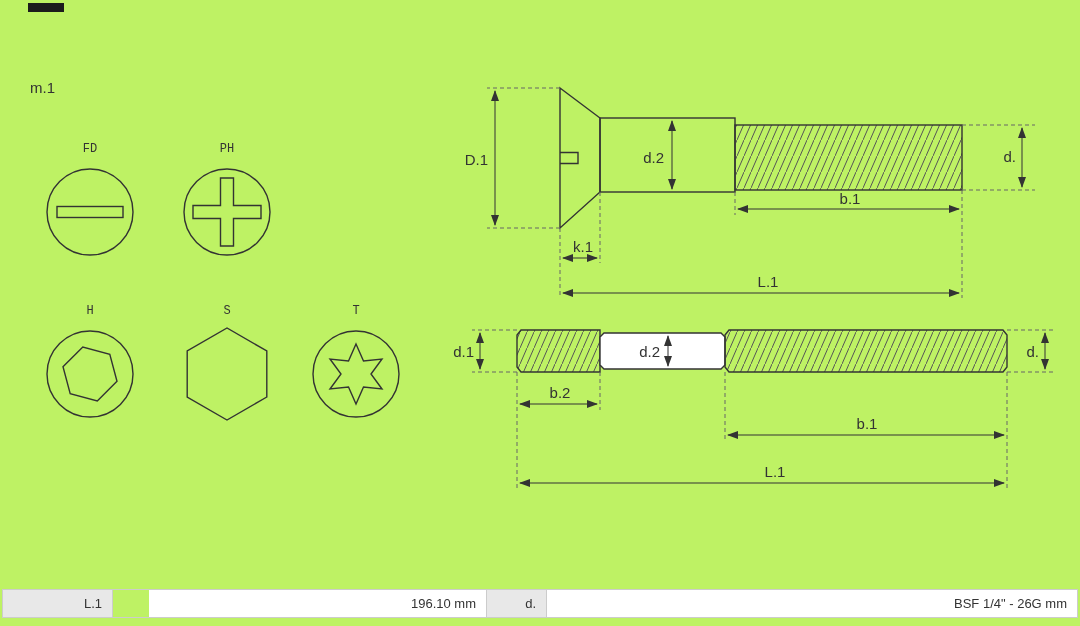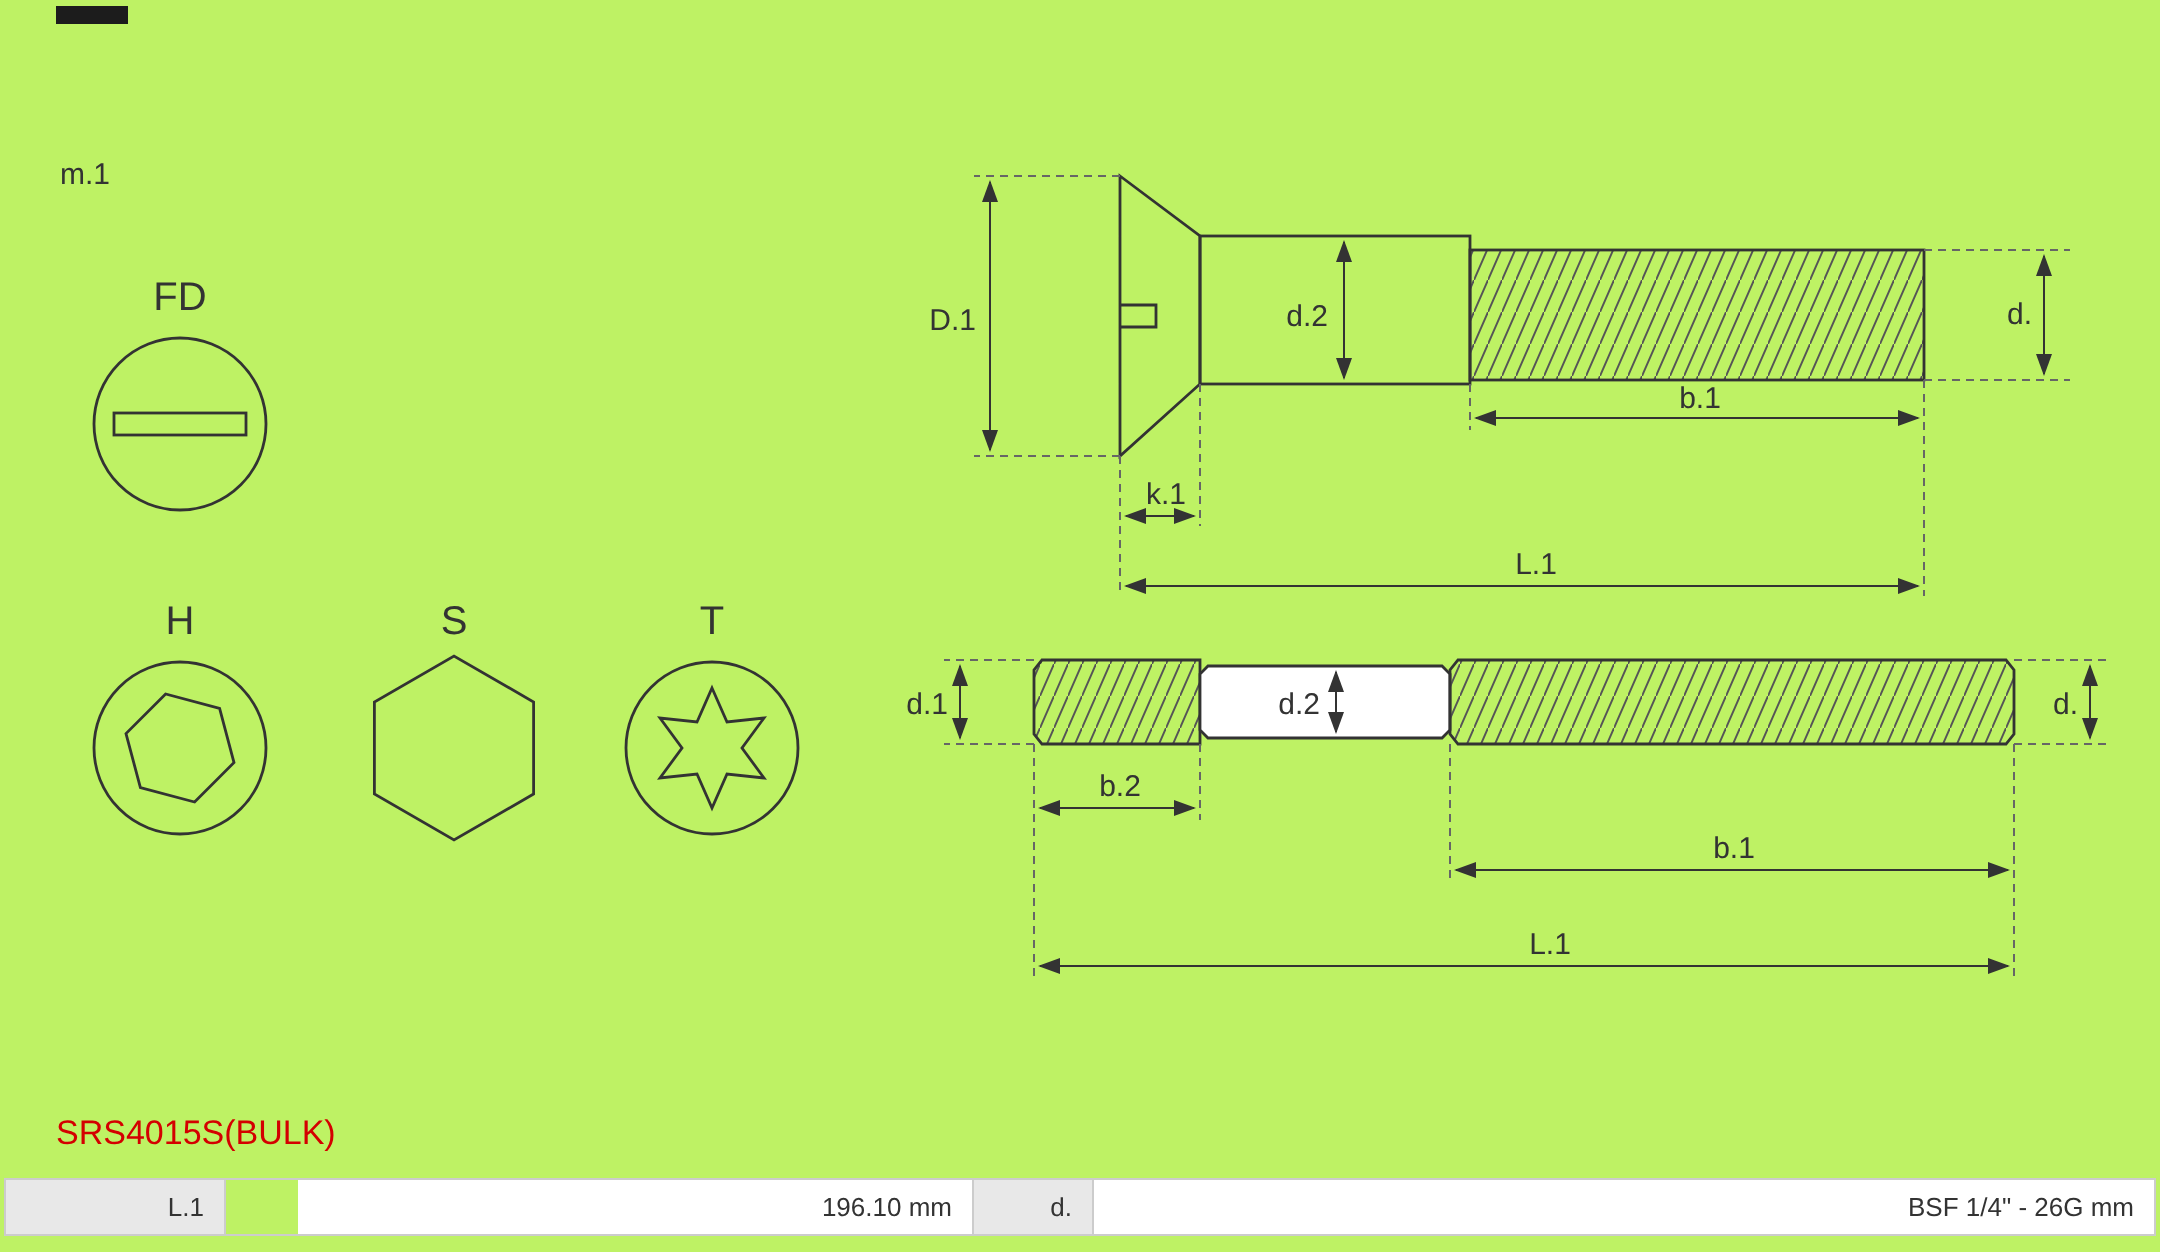--- a/index.html
+++ b/index.html
@@ -3,21 +3,21 @@
 <meta charset="utf-8">
 <style>
   html,body{margin:0;padding:0;background:#fff;}
   .screen{
     position:relative;width:1080px;height:626px;background:#bef264;overflow:hidden;
     font-family:"Liberation Sans",sans-serif;color:#333;
   }
   .corner-mark{position:absolute;left:28px;top:3px;width:36px;height:9px;background:#1c1c1c;}
   .variant-label{position:absolute;left:30px;top:79px;font-size:15px;color:#333;}
   .icon-block{position:absolute;width:96px;text-align:center;}
-  .icon-block .drive-label{font-size:20px;color:#333;height:22px;line-height:22px;}
+  .icon-block .drive-label{font-size:12px;color:#333;height:22px;line-height:22px;font-family:Liberation Mono, monospace;}
   .icon-block svg{display:block;margin:4px auto 0;}
   .pos-fd{left:42px;top:138px;} .pos-ph{left:179px;top:138px;} .pos-pz{left:308px;top:138px;}
   .pos-h{left:42px;top:300px;} .pos-s{left:179px;top:300px;} .pos-t{left:308px;top:300px;}
   .diagram-svg{position:absolute;left:450px;top:60px;}
   .dim-text{font-size:15px;fill:#333;font-family:"Liberation Sans",sans-serif;}
   .product-code{position:absolute;left:28px;top:557px;font-size:17px;color:#d40000;}
   .spec-table{
     position:absolute;left:2px;right:2px;top:589px;height:29px;display:flex;
     font-size:13px;line-height:27px;border:1px solid #cccccc;box-sizing:border-box;
   }
@@ -40,20 +40,27 @@
   <div class="variant-label">m.1</div>
 
   <div class="icon-block pos-fd">
     <div class="drive-label">FD</div>
     <svg width="96" height="96" viewBox="0 0 96 96">
       <circle class="outline" cx="48" cy="48" r="43" stroke-width="1.6"></circle>
       <rect class="outline" x="15" y="42.5" width="66" height="11"></rect>
     </svg>
   </div>
 
+  <div class="icon-block pos-ph">
+    <div class="drive-label">PH</div>
+    <svg width="96" height="96" viewBox="0 0 96 96">
+      <circle class="outline" cx="48" cy="48" r="43" stroke-width="1.6"></circle>
+      <path class="outline" d="M14,41.5 L41.5,41.5 L41.5,14 L54.5,14 L54.5,41.5 L82,41.5 L82,54.5 L54.5,54.5 L54.5,82 L41.5,82 L41.5,54.5 L14,54.5 Z"></path>
+    </svg>
+  </div>
 
 
   <div class="icon-block pos-h">
     <div class="drive-label">H</div>
     <svg width="96" height="96" viewBox="0 0 96 96">
       <circle class="outline" cx="48" cy="48" r="43" stroke-width="1.6"></circle>
       <polygon class="outline" points="75,55.3 55.3,75 28.2,67.8 21,40.8 40.8,21 67.8,28.2"></polygon>
     </svg>
   </div>
 
@@ -148,21 +155,20 @@
       <line class="extline" x1="275" y1="312" x2="275" y2="381"></line>
       <line class="extline" x1="557" y1="312" x2="557" y2="428"></line>
       <line class="dimline" x1="278" y1="375" x2="554" y2="375" marker-start="url(#ma)" marker-end="url(#ma)"></line>
       <text class="dim-text" x="417" y="369" text-anchor="middle">b.1</text>
 
       <line class="dimline" x1="70" y1="423" x2="554" y2="423" marker-start="url(#ma)" marker-end="url(#ma)"></line>
       <text class="dim-text" x="325" y="417" text-anchor="middle">L.1</text>
     </g>
   </svg>
 
-  <div class="product-code">SRS4015S(BULK)</div>
 
   <div class="spec-table">
     <div class="spec-cell cell-label w-c1">L.1</div>
     <div class="spec-cell cell-value w-c2">196.10 mm</div>
     <div class="spec-cell cell-label w-c3">d.</div>
     <div class="spec-cell cell-value w-c4">BSF 1/4" - 26G mm</div>
   </div>
 
 </div>
 

